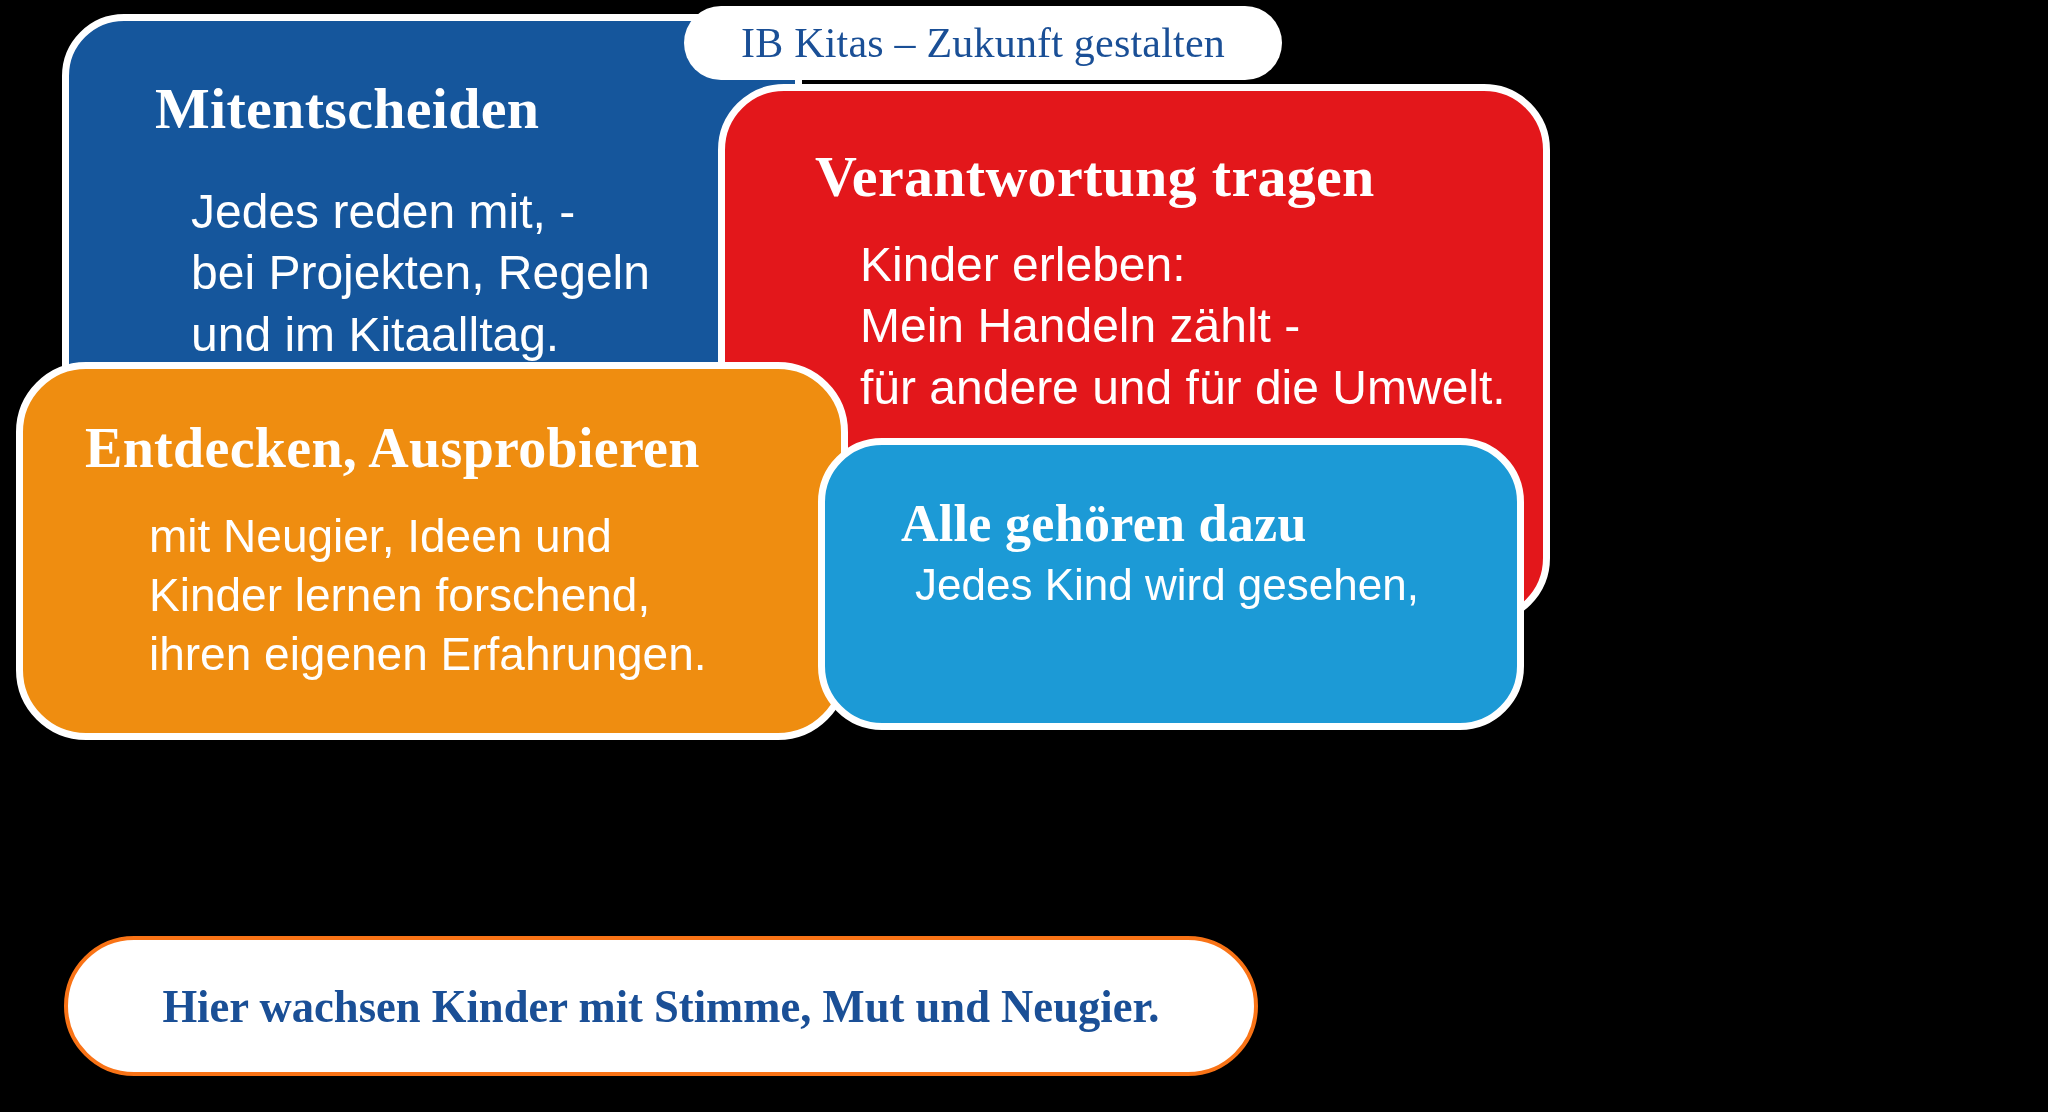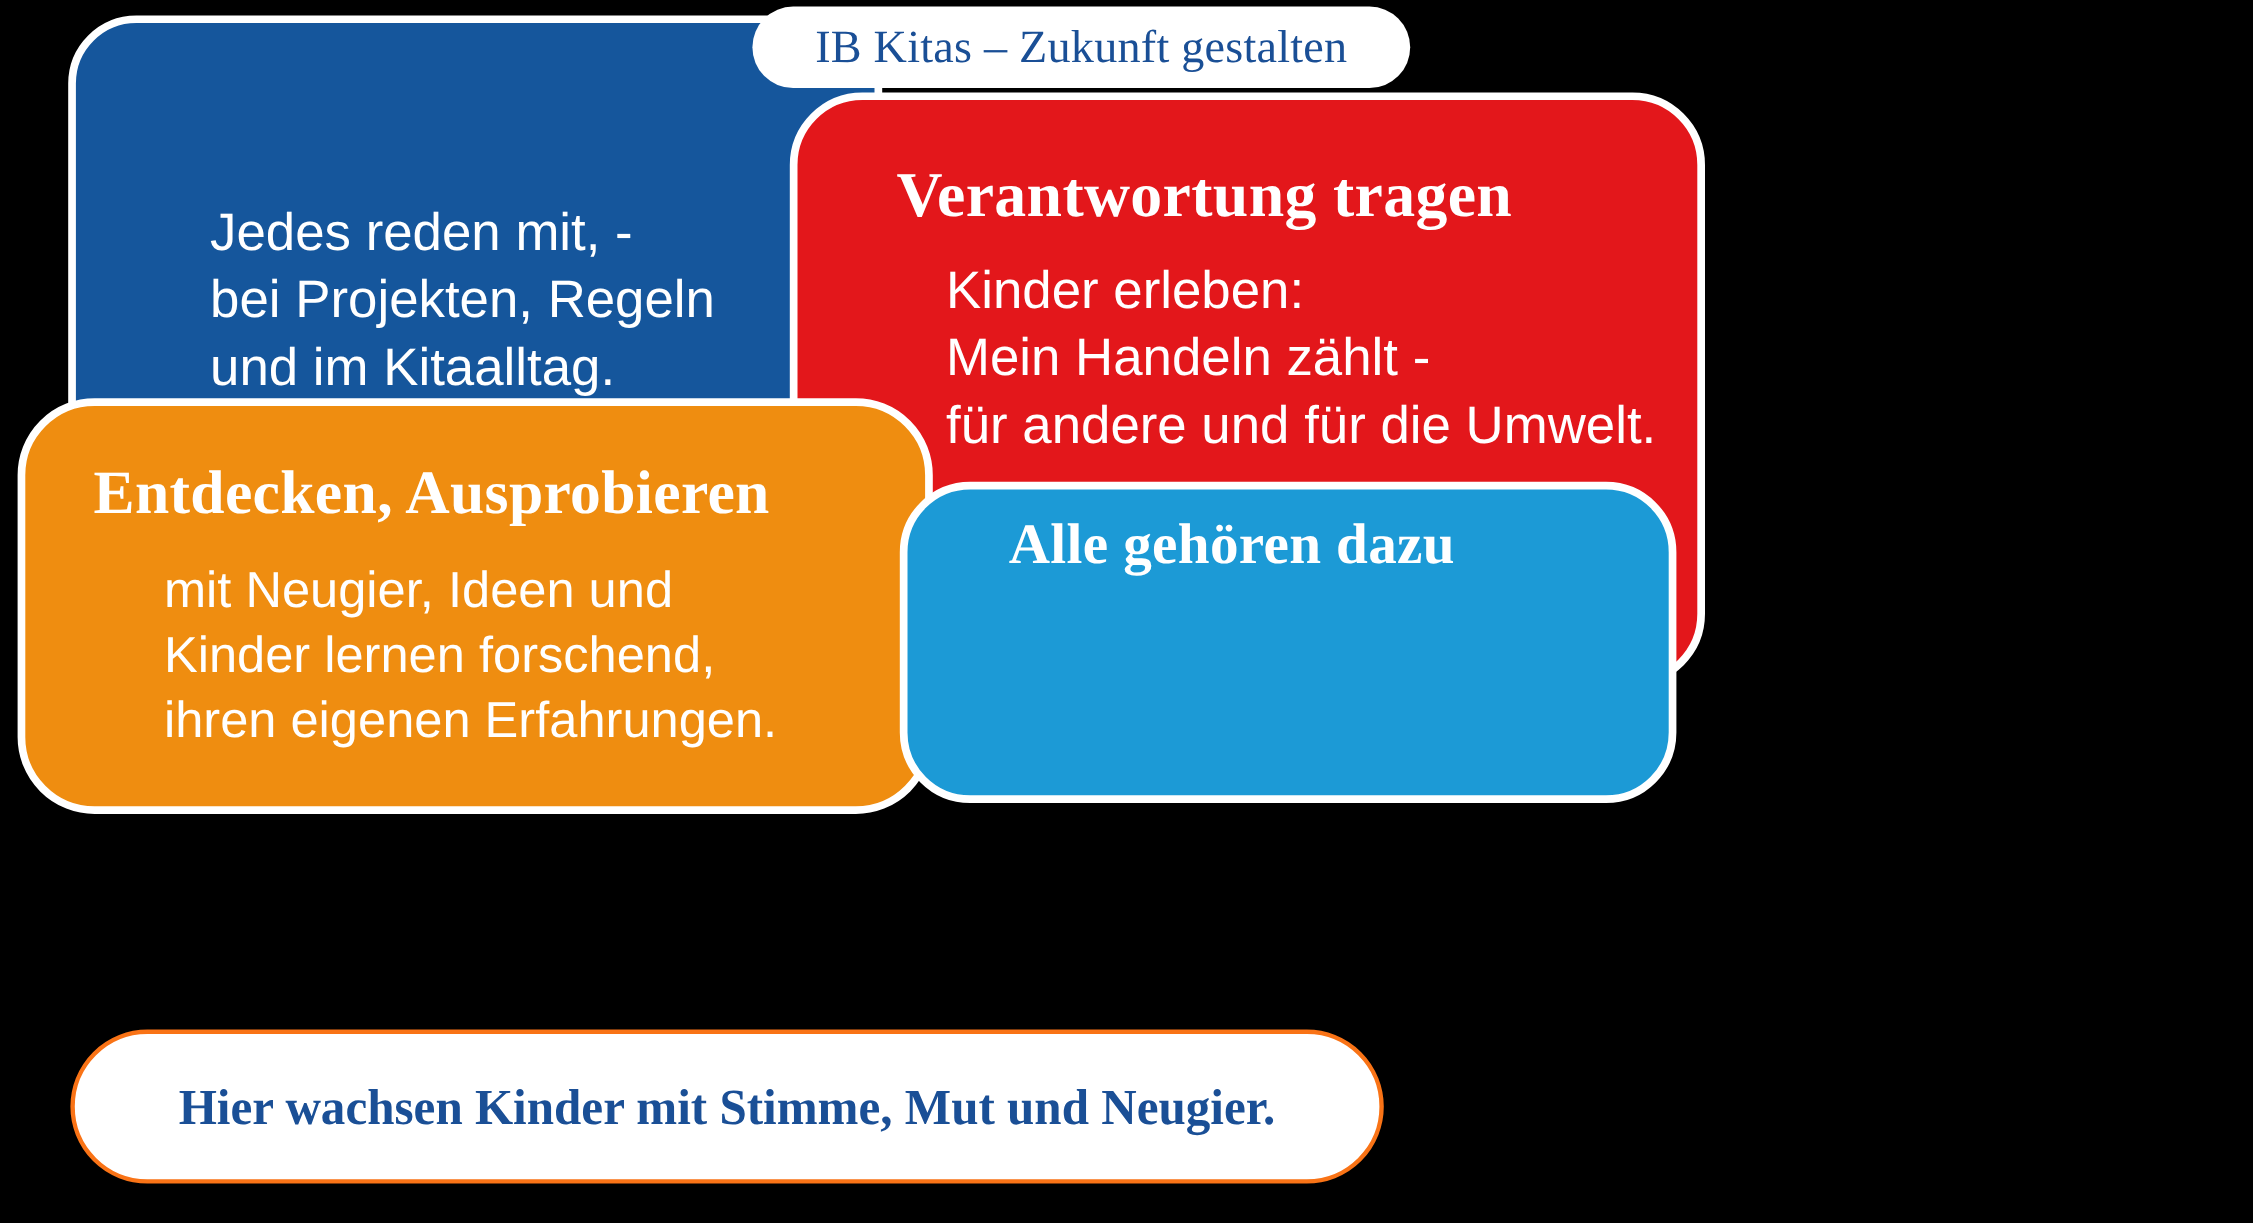--- a/index.html
+++ b/index.html
@@ -85,21 +85,21 @@
   #card-orange .card-body  { position:absolute; left: 126px; top: 138px; font-size: 46px; }
 
   
   #card-lightblue {
     left: 818px; top: 438px;
     width: 706px; height: 292px;
     background: #1c9ad6;
     z-index: 5;
     border-radius: 64px;
   }
-  #card-lightblue .card-title { position:absolute; left: 76px; top: 24px; font-size: 52px; margin-left: 16px; }
+  #card-lightblue .card-title { position:absolute; left: 76px; top: 52px; font-size: 52px; }
   #card-lightblue .card-body  { position:absolute; left: 90px; top: 112px; font-size: 44px; }
 
   
   #title-pill {
     position: absolute;
     left: 684px; top: 6px;
     width: 598px; height: 74px;
     background: #ffffff;
     border-radius: 40px;
     z-index: 6;
@@ -138,20 +138,21 @@
     white-space: nowrap;
     transform: scaleX(0.97);
   }
 </style>
 </head>
 <body>
 
 <div class="stage">
 
   <div class="card" id="card-blue">
+    <div class="card-title">Mitentscheiden</div>
     <div class="card-body">
       <span class="ln">Jedes reden mit, -</span>
       <span class="ln">bei Projekten, Regeln</span>
       <span class="ln">und im Kitaalltag.</span>
     </div>
   </div>
 
   <div class="card" id="card-red">
     <div class="card-title">Verantwortung tragen</div>
     <div class="card-body">
@@ -166,20 +167,21 @@
     <div class="card-body">
       <span class="ln">mit Neugier, Ideen und</span>
       <span class="ln">Kinder lernen forschend,</span>
       <span class="ln">ihren eigenen Erfahrungen.</span>
     </div>
   </div>
 
   <div class="card" id="card-lightblue">
     <div class="card-title">Alle gehören dazu</div>
     <div class="card-body">
+      <span class="ln">Jedes Kind wird gesehen,</span>
     </div>
   </div>
 
   <div id="title-pill">
     <span class="pill-text">IB Kitas – Zukunft gestalten</span>
   </div>
 
   <div id="footer-pill">
     <span class="footer-text">Hier wachsen Kinder mit Stimme, Mut und Neugier.</span>
   </div>

